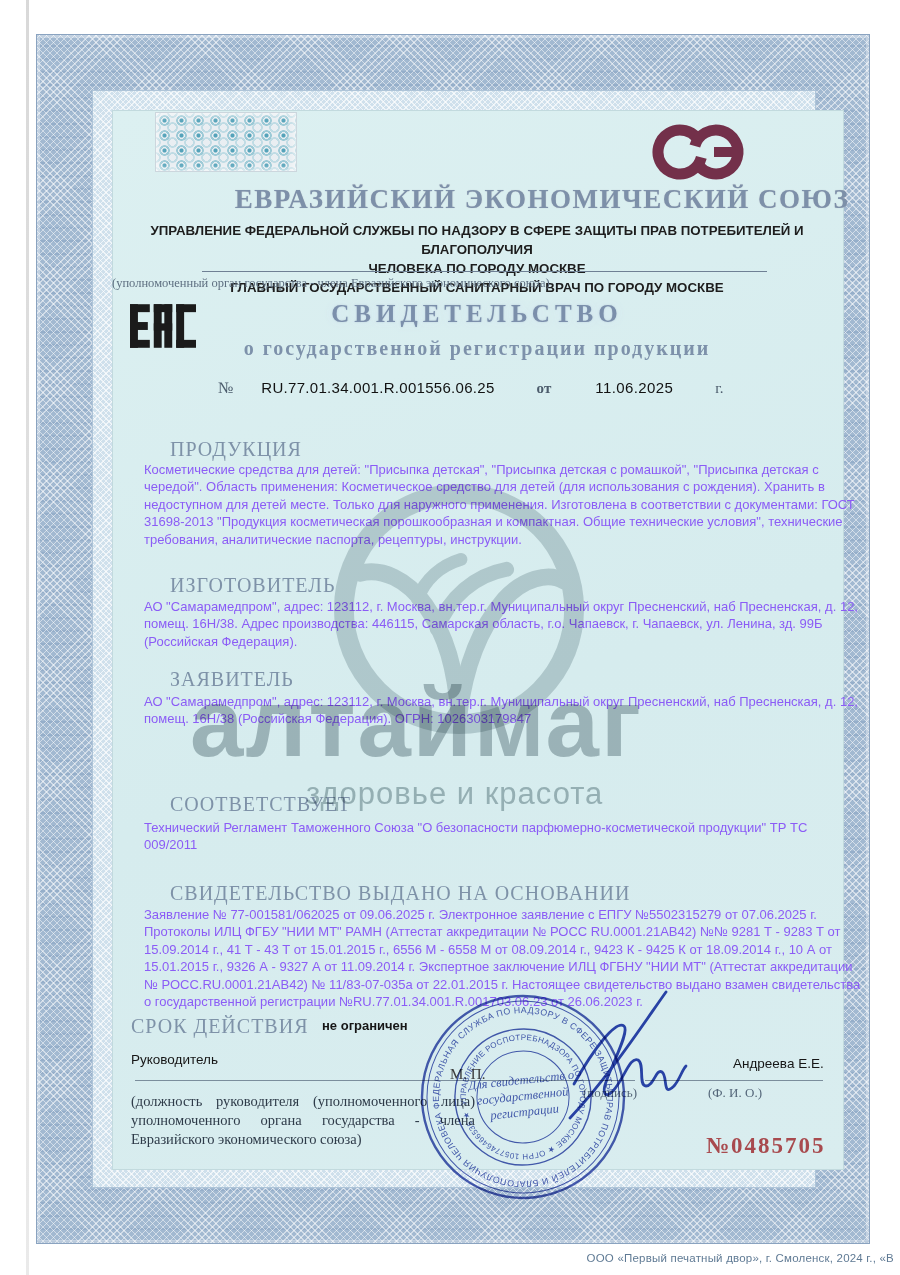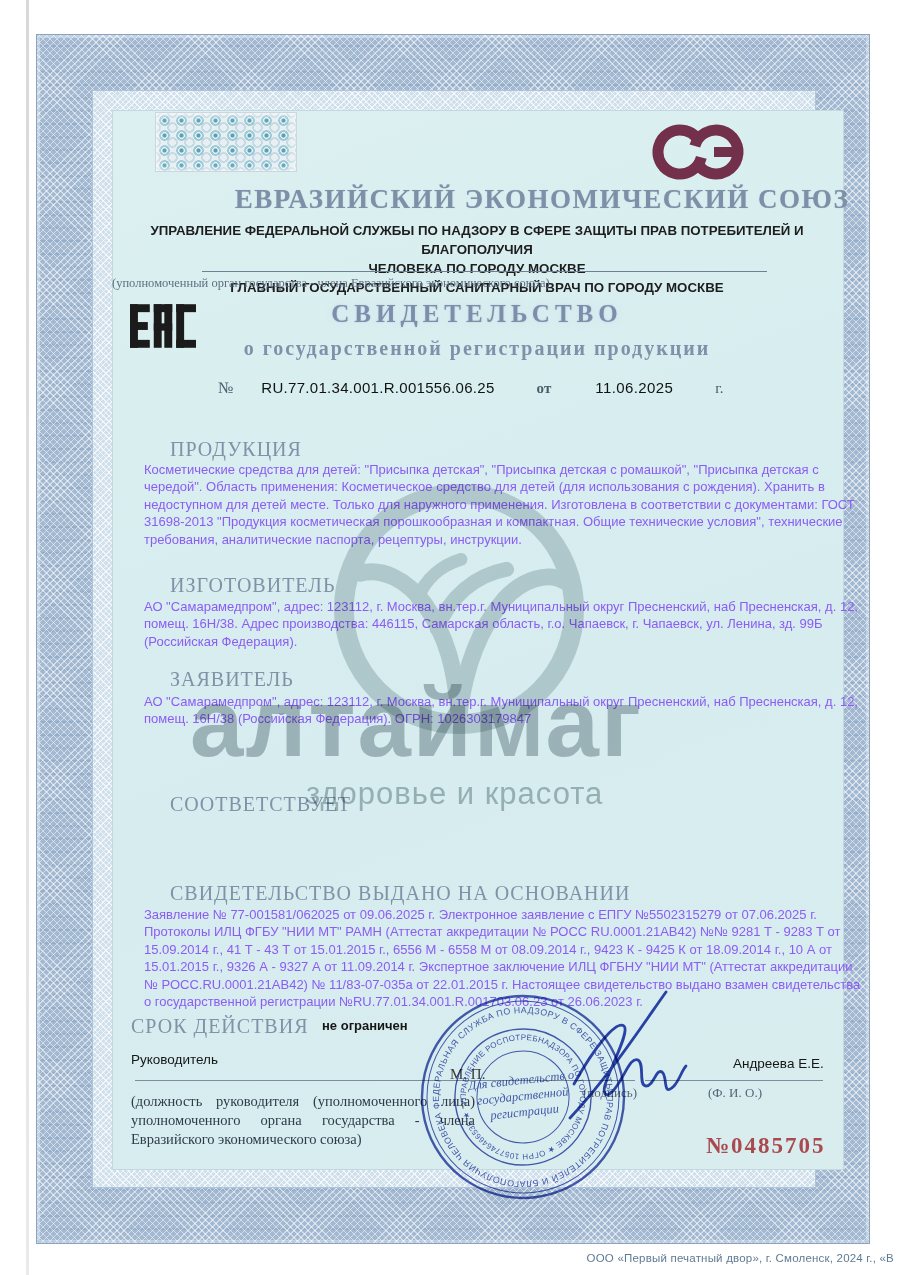--- a/index.html
+++ b/index.html
@@ -158,20 +158,21 @@
   <div class="sec-head" style="top:438px">ПРОДУКЦИЯ</div>
   <div class="sec-body" style="top:461px">Косметические средства для детей: "Присыпка детская", "Присыпка детская с ромашкой", "Присыпка детская с чередой". Область применения: Косметическое средство для детей (для использования с рождения). Хранить в недоступном для детей месте. Только для наружного применения. Изготовлена в соответствии с документами: ГОСТ 31698-2013 "Продукция косметическая порошкообразная и компактная. Общие технические условия", технические требования, аналитические паспорта, рецептуры, инструкции.</div>
 
   <div class="sec-head" style="top:574px">ИЗГОТОВИТЕЛЬ</div>
   <div class="sec-body" style="top:598px">АО "Самарамедпром", адрес: 123112, г. Москва, вн.тер.г. Муниципальный округ Пресненский, наб Пресненская, д. 12, помещ. 16Н/38. Адрес производства: 446115, Самарская область, г.о. Чапаевск, г. Чапаевск, ул. Ленина, зд. 99Б (Российская Федерация).</div>
 
   <div class="sec-head" style="top:668px">ЗАЯВИТЕЛЬ</div>
   <div class="sec-body" style="top:693px">АО "Самарамедпром", адрес: 123112, г. Москва, вн.тер.г. Муниципальный округ Пресненский, наб Пресненская, д. 12, помещ. 16Н/38 (Российская Федерация). ОГРН: 1026303179847</div>
 
   <div class="sec-head" style="top:793px">СООТВЕТСТВУЕТ</div>
+  <div class="sec-body" style="top:819px">Технический Регламент Таможенного Союза "О безопасности парфюмерно-косметической продукции" ТР ТС 009/2011</div>
 
   <div class="sec-head" style="top:882px">СВИДЕТЕЛЬСТВО ВЫДАНО НА ОСНОВАНИИ</div>
   <div class="sec-body" style="top:906px">Заявление № 77-001581/062025 от 09.06.2025 г. Электронное заявление с ЕПГУ №5502315279 от 07.06.2025 г. Протоколы ИЛЦ ФГБУ "НИИ МТ" РАМН (Аттестат аккредитации № РОСС RU.0001.21АВ42) №№ 9281 Т - 9283 Т от 15.09.2014 г., 41 Т - 43 Т от 15.01.2015 г., 6556 М - 6558 М от 08.09.2014 г., 9423 К - 9425 К от 18.09.2014 г., 10 А от 15.01.2015 г., 9326 А - 9327 А от 11.09.2014 г. Экспертное заключение ИЛЦ ФГБНУ "НИИ МТ" (Аттестат аккредитации № РОСС.RU.0001.21АВ42) № 11/83-07-035а от 22.01.2015 г. Настоящее свидетельство выдано взамен свидетельства о государственной регистрации №RU.77.01.34.001.R.001703.06.23 от 26.06.2023 г.</div>
 
   <div class="validity-label">СРОК ДЕЙСТВИЯ</div>
   <div class="validity-value">не ограничен</div>
 
   <div class="role-label">Руководитель</div>
   <div class="signer-name">Андреева Е.Е.</div>
   <div class="sig-line1"></div>

